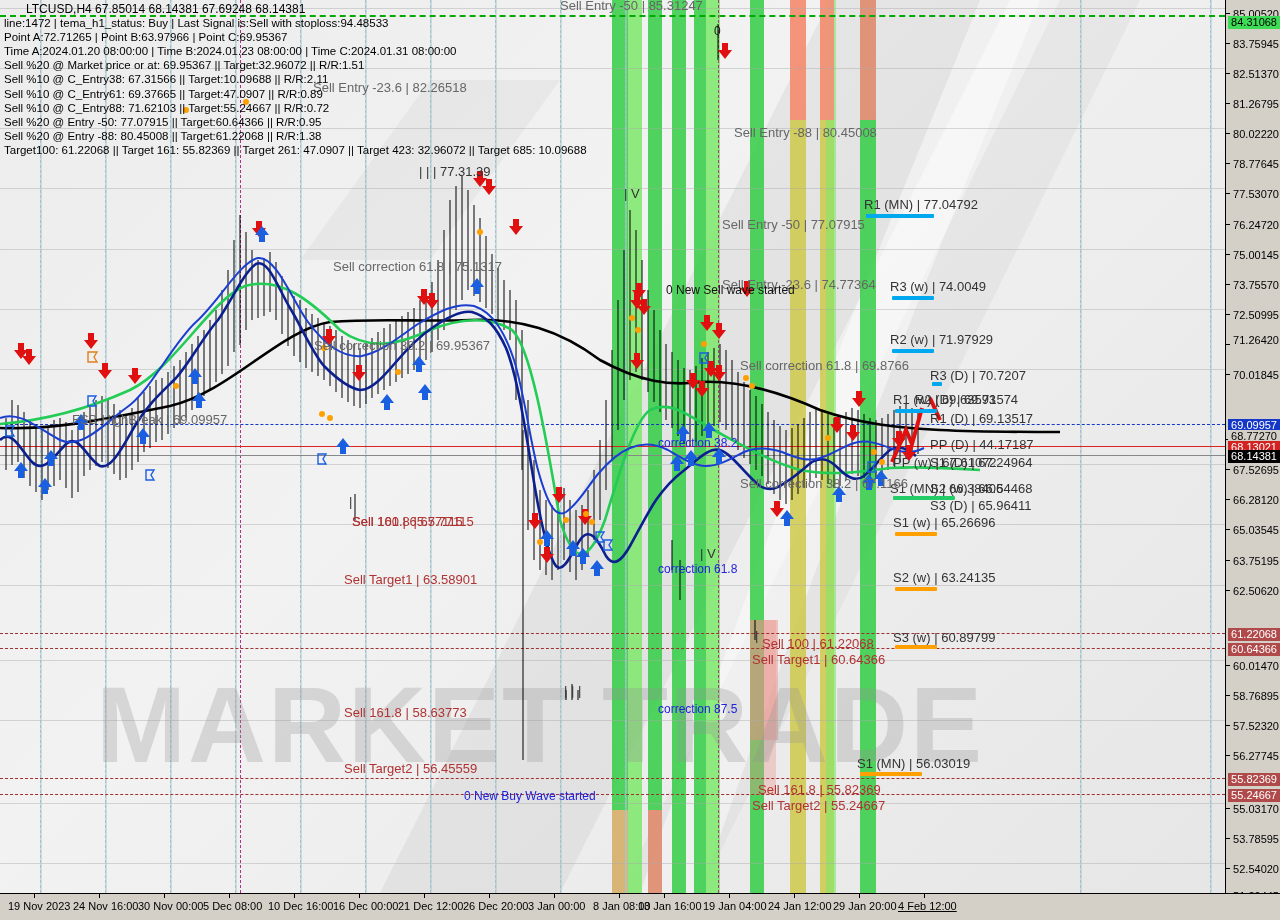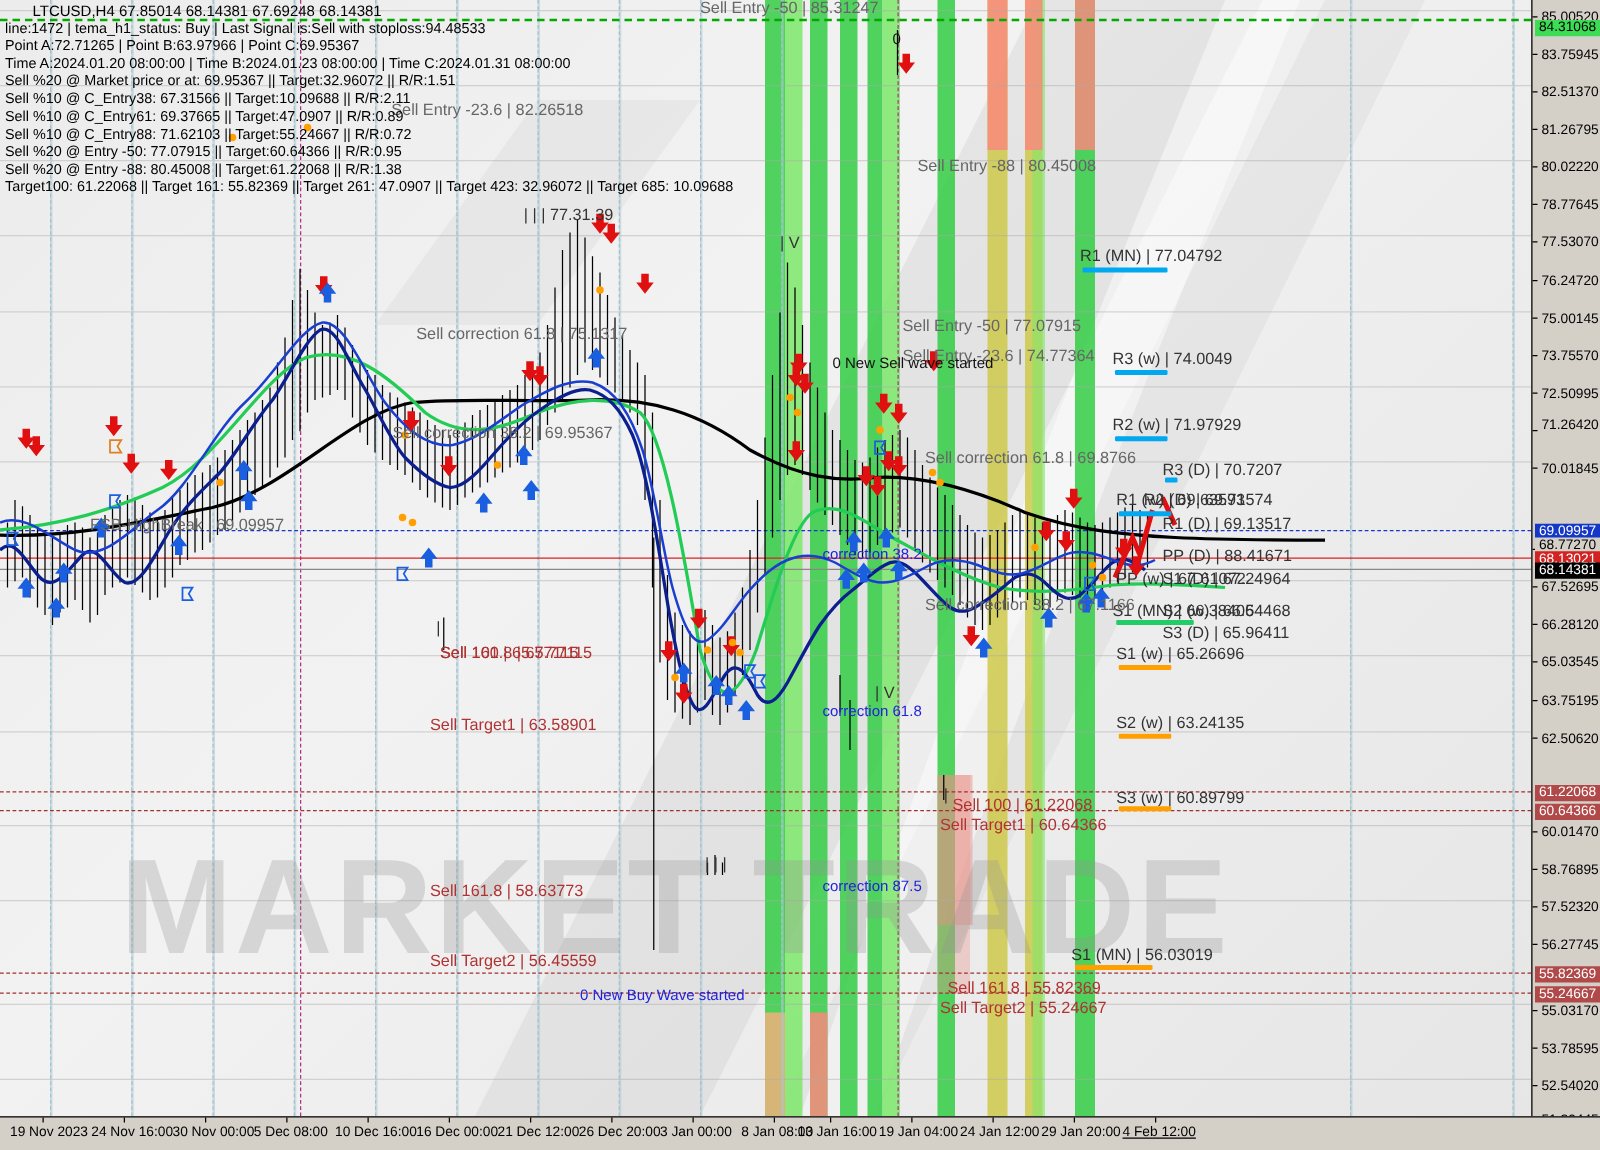--- a/index.html
+++ b/index.html
@@ -351,21 +351,21 @@
         <div class="lab dark" style="left: 890px; top: 279px;">R3 (w) | 74.0049</div>
         <div class="pv" style="left: 892px; top: 296px; width: 42px; background: rgb(0, 168, 240);"></div>
         <div class="lab dark" style="left: 890px; top: 332px;">R2 (w) | 71.97929</div>
         <div class="pv" style="left: 892px; top: 349px; width: 42px; background: rgb(0, 168, 240);"></div>
         <div class="lab dark" style="left: 930px; top: 368px;">R3 (D) | 70.7207</div>
         <div class="pv" style="left: 932px; top: 382px; width: 10px; background: rgb(0, 168, 240);"></div>
         <div class="lab dark" style="left: 893px; top: 392px;">R1 (w) | 69.63593</div>
         <div class="pv" style="left: 895px; top: 409px; width: 42px; background: rgb(0, 168, 240);"></div>
         <div class="lab dark" style="left: 915px; top: 392px;">R2 (D) | 69.71574</div>
         <div class="lab dark" style="left: 930px; top: 411px;">R1 (D) | 69.13517</div>
-        <div class="lab dark" style="left: 930px; top: 437px;">PP (D) | 88.41671</div>
+        <div class="lab dark" style="left: 930px; top: 437px;">PP (D) | 44.17187</div>
         <div class="lab dark" style="left: 893px; top: 455px;">PP (w) | 67.61072</div>
         <div class="lab dark" style="left: 930px; top: 455px;">S1 (D) | 67.24964</div>
         <div class="lab dark" style="left: 890px; top: 481px;">S1 (MN) | 66.38406</div>
         <div class="pv" style="left: 893px; top: 496px; width: 62px; background: rgb(34, 204, 102);"></div>
         <div class="lab dark" style="left: 930px; top: 481px;">S2 (w) | 66.54468</div>
         <div class="lab dark" style="left: 930px; top: 498px;">S3 (D) | 65.96411</div>
         <div class="lab dark" style="left: 893px; top: 515px;">S1 (w) | 65.26696</div>
         <div class="pv" style="left: 895px; top: 532px; width: 42px; background: rgb(255, 160, 0);"></div>
         <div class="lab dark" style="left: 893px; top: 570px;">S2 (w) | 63.24135</div>
         <div class="pv" style="left: 895px; top: 587px; width: 42px; background: rgb(255, 160, 0);"></div>
@@ -599,21 +599,21 @@
       </g>
       <g fill="none" stroke="#e08020" stroke-width="1.4">
         <path d="M88,352 l9,0 l-3,5 l3,5 l-9,0 z"></path>
       </g>
     </svg>
 
     <div id="annots">
         <div class="lab gray" style="left: 560px; top: -2px;">Sell Entry -50 | 85.31247</div>
         <div class="lab gray" style="left: 313px; top: 80px;">Sell Entry -23.6 | 82.26518</div>
         <div class="lab gray" style="left: 734px; top: 125px;">Sell Entry -88 | 80.45008</div>
-        <div class="lab gray" style="left: 722px; top: 217px; margin-top: 36px;">Sell Entry -50 | 77.07915</div>
+        <div class="lab gray" style="left: 722px; top: 217px;">Sell Entry -50 | 77.07915</div>
         <div class="lab gray" style="left: 722px; top: 277px;">Sell Entry -23.6 | 74.77364</div>
         <div class="lab dark" style="left: 419px; top: 164px;">| | | 77.31.39</div>
         <div class="lab dark" style="left: 624px; top: 186px;">| V</div>
         <div class="lab black" style="left: 666px; top: 283px;">0 New Sell wave started</div>
         <div class="lab gray" style="left: 333px; top: 259px;">Sell correction 61.8 | 75.1317</div>
         <div class="lab gray" style="left: 314px; top: 338px;">Sell correction 38.2 | 69.95367</div>
         <div class="lab gray" style="left: 740px; top: 358px;">Sell correction 61.8 | 69.8766</div>
         <div class="lab gray" style="left: 740px; top: 476px;">Sell correction 38.2 | 67.1166</div>
         <div class="lab gray" style="left: 72px; top: 412px;">FSB-HighBreak | 69.09957</div>
         <div class="lab blue" style="left: 658px; top: 436px;">correction 38.2</div>

